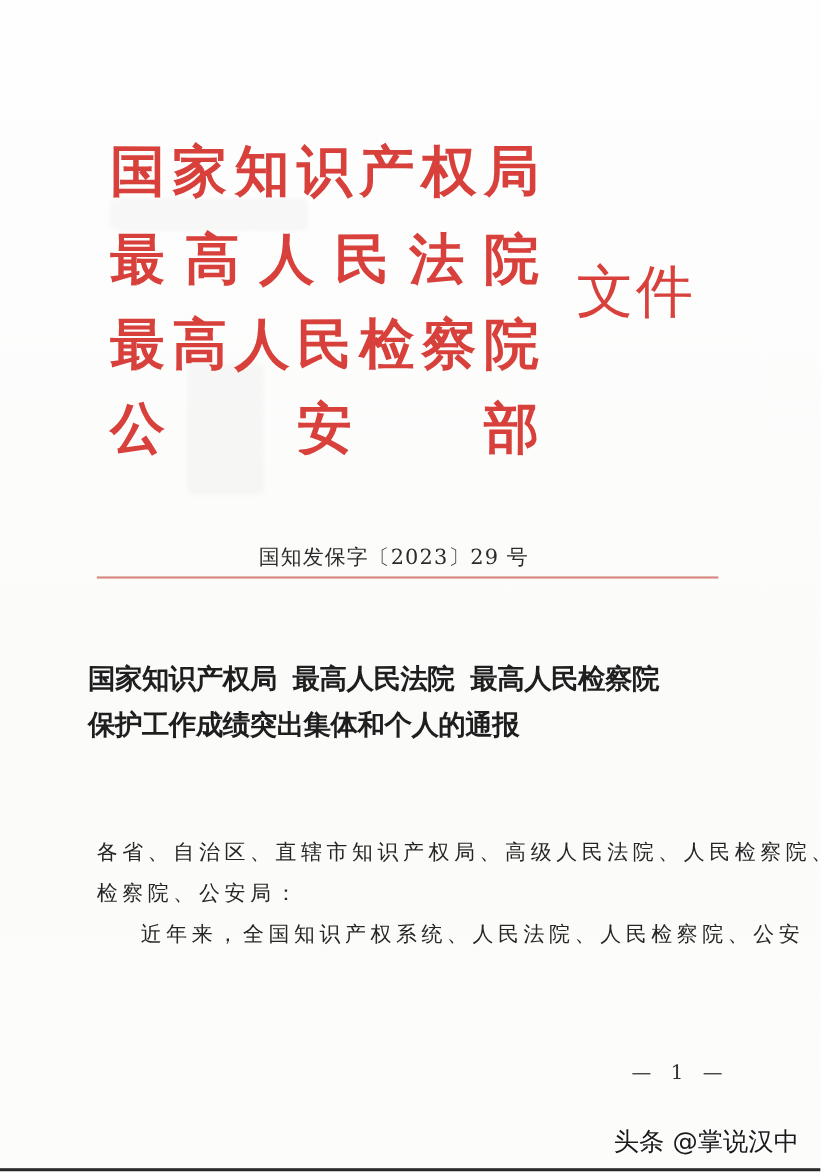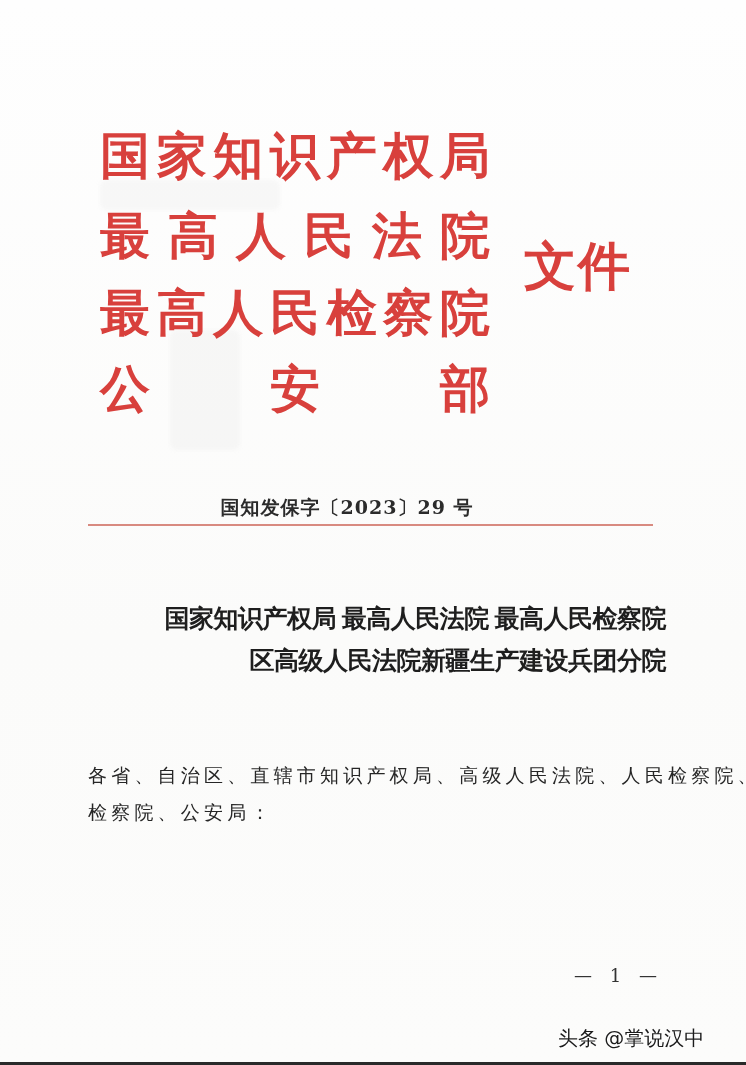--- a/index.html
+++ b/index.html
@@ -56,59 +56,58 @@
   .mast-line.l3 { top: 157px; }
   .mast-line.l4 { top: 233px; }
 
   .mast-suffix {
     position: absolute;
     left: 524px;
     top: 236px;
     font-size: 52px;
     line-height: 60px;
     color: #d8403c;
-    font-weight: bold;
+    font-weight: normal;
     letter-spacing: 2px;
     white-space: nowrap;
   }
 
   .doc-number {
     position: absolute;
     left: 0;
     width: 696px;
     top: 494px;
     text-align: center;
     font-size: 19px;
     line-height: 26px;
     color: #2b2b2b;
     letter-spacing: 1px;
-    padding-left: 0;
-    font-weight: bold;
+    padding-left: 11px;
   }
   .doc-number-inner {
     display: inline-block;
     margin-left: -2px;
   }
   .red-rule {
     position: absolute;
     left: 88px;
     top: 524px;
     width: 565px;
     height: 2px;
     background: #d88a80;
   }
 
   .title-block {
     position: absolute;
     left: 80px;
     width: 586px;
     top: 598px;
-    text-align: right;
+    text-align: left;
     color: #1e1e1e;
-    font-family: Liberation Serif, serif;
+    font-family: Liberation Mono, monospace;
     font-weight: bold;
   }
   .title-line {
     font-size: 25px;
     line-height: 42px;
     white-space: nowrap;
     letter-spacing: -0.5px;
   }
 
   .body-text {
@@ -137,21 +136,21 @@
     color: #333;
     letter-spacing: 6px;
     white-space: nowrap;
   }
 
   .watermark {
     position: absolute;
     left: 558px;
     top: 1027px;
     font-family: "DejaVu Sans", "Liberation Sans", sans-serif;
-    font-size: 20px;
+    font-size: 23px;
     line-height: 22px;
     color: #1b1b1b;
     white-space: nowrap;
     text-shadow: 0 0 2px #ffffff, 0 0 2px #ffffff, 1px 1px 0 #ffffff;
     letter-spacing: 0px;
   }
 
   
   .bleed {
     position: absolute;
@@ -205,26 +204,27 @@
   <div class="mast-suffix">文件</div>
 
   <div class="doc-number">
     <span class="doc-number-inner">国知发保字〔2023〕29 号</span>
   </div>
 
   <div class="red-rule"></div>
 
   <div class="title-block">
     <div class="title-line">国家知识产权局 最高人民法院 最高人民检察院</div>
-    <div class="title-line">区高级人民法院新疆生产建设兵团分院</div>
+    <div class="title-line">保护工作成绩突出集体和个人的通报</div>
   </div>
 
   <div class="body-text">
     <div class="body-line">各省、自治区、直辖市知识产权局、高级人民法院、人民检察院、</div>
     <div class="body-line">检察院、公安局：</div>
+    <div class="body-line indent">近年来，全国知识产权系统、人民法院、人民检察院、公安</div>
   </div>
 
   <div class="page-number">— 1 —</div>
 
   <div class="watermark">头条 @掌说汉中</div>
 </div>
 
 <div class="bottom-border"></div>
 
 </body></html>

